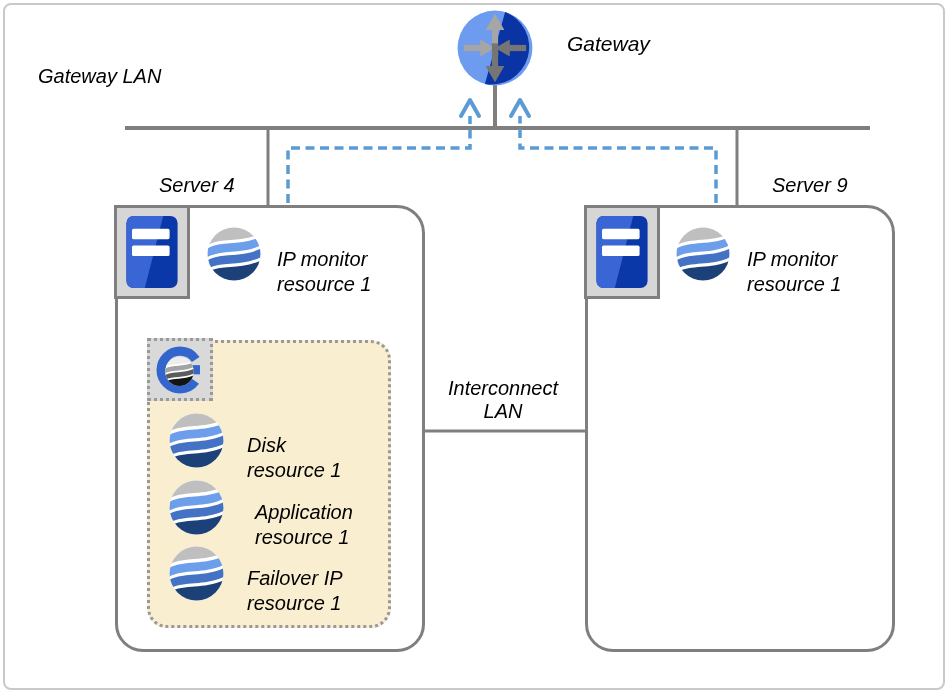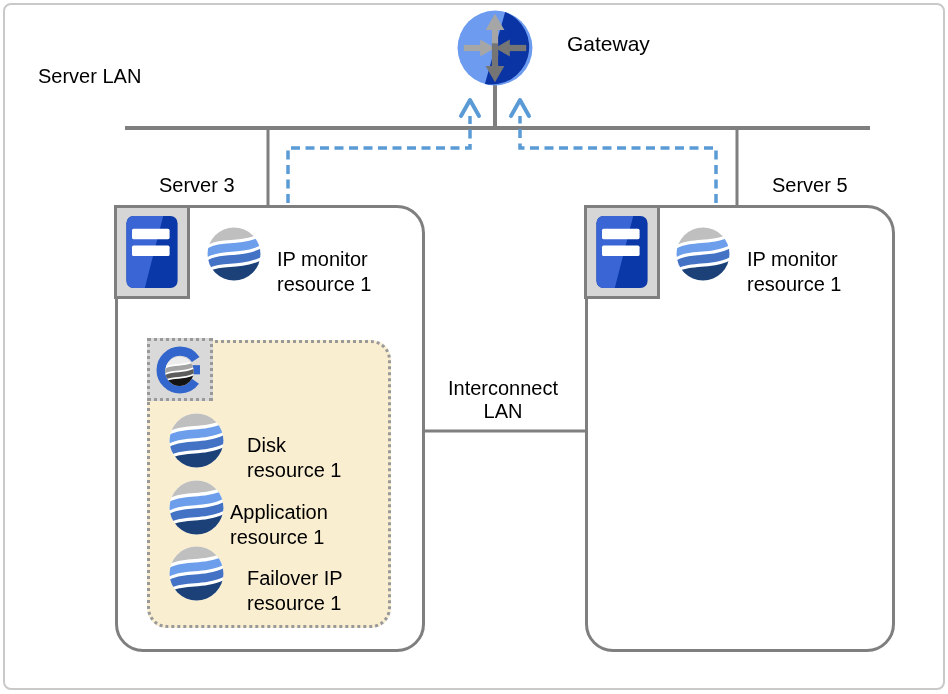--- a/index.html
+++ b/index.html
@@ -29,21 +29,21 @@
     background:#FAEED1;border:3px dotted #999999;border-radius:20px;z-index:3;
   }
   .group-icon{
     position:absolute;left:147px;top:338px;width:60px;height:57px;
     background:#D9D9D9;border:3px dotted #999999;z-index:5;
     display:flex;align-items:center;justify-content:center;
   }
   .icon-abs{position:absolute;z-index:4;}
   .gateway-icon{position:absolute;left:456px;top:9px;width:78px;height:78px;z-index:4;}
   .center-txt{text-align:center;}
-  .t{z-index:6;}
+  .t{z-index:6;font-style:italic;}
 </style>
 </head>
 <body>
 
 <div id="stage">
 
   <svg width="0" height="0" style="position:absolute" aria-hidden="true">
     <defs>
       <clipPath id="clip-circle">
           <circle cx="50" cy="50" r="49"></circle>
@@ -116,29 +116,29 @@
     <line x1="737" y1="130" x2="737" y2="206" stroke="#7F7F7F" stroke-width="3"></line>
 
     <line x1="423" y1="431" x2="588" y2="431" stroke="#7F7F7F" stroke-width="3"></line>
 
     <path d="M288,203 V148 H470 V116" fill="none" stroke="#5B9BD5" stroke-width="3.5" stroke-dasharray="9 5.5"></path>
     <path d="M461,116 L470,100 L479,116" fill="none" stroke="#5B9BD5" stroke-width="4" stroke-linecap="round" stroke-linejoin="round"></path>
     <path d="M716,203 V148 H520 V116" fill="none" stroke="#5B9BD5" stroke-width="3.5" stroke-dasharray="9 5.5"></path>
     <path d="M511,116 L520,100 L529,116" fill="none" stroke="#5B9BD5" stroke-width="4" stroke-linecap="round" stroke-linejoin="round"></path>
   </svg>
 
-  <div class="lbl t" style="left:38px;top:63px;"><span>Server LAN</span><br></div>
+  <div class="lbl t" style="left:38px;top:63px;"><span>Gateway LAN</span><br></div>
 
   <svg class="gateway-icon" viewBox="0 0 100 100">
       <use href="#icon-gateway"></use>
     </svg>
   <div class="lbl t" style="left:567px;top:31px;font-size:21px;">Gateway</div>
 
-  <div class="lbl t" style="left:159px;top:172px;">Server 3</div>
-  <div class="lbl t" style="left:772px;top:172px;">Server 5</div>
+  <div class="lbl t" style="left:159px;top:172px;">Server 4</div>
+  <div class="lbl t" style="left:772px;top:172px;">Server 9</div>
 
   <div class="server-box" style="left:115px;top:205px;"></div>
   <div class="server-icon" style="left:114px;top:205px;">
     <svg width="64" height="82" viewBox="0 0 80 100">
         <use href="#icon-server-tower"></use>
       </svg>
   </div>
   <svg class="icon-abs" style="left:207px;top:227px;" width="54" height="54" viewBox="0 0 100 100">
       <use href="#globe-blue"></use>
     </svg>
@@ -152,21 +152,21 @@
   </div>
 
   <svg class="icon-abs" style="left:169px;top:413px;" width="55" height="55" viewBox="0 0 100 100">
       <use href="#globe-blue"></use>
     </svg>
   <div class="lbl two-line t" style="left:247px;top:417px;"><span>Disk</span><br><span>resource 1</span></div>
 
   <svg class="icon-abs" style="left:169px;top:480px;" width="55" height="55" viewBox="0 0 100 100">
       <use href="#globe-blue"></use>
     </svg>
-  <div class="lbl two-line t" style="left:230px;top:484px;"><span>Application</span><br><span>resource 1</span></div>
+  <div class="lbl two-line t" style="left:255px;top:484px;"><span>Application</span><br><span>resource 1</span></div>
 
   <svg class="icon-abs" style="left:169px;top:546px;" width="55" height="55" viewBox="0 0 100 100">
       <use href="#globe-blue"></use>
     </svg>
   <div class="lbl two-line t" style="left:247px;top:550px;"><span>Failover IP</span><br><span>resource 1</span></div>
 
   <div class="lbl center-txt t" style="left:425px;top:377px;width:156px;line-height:23px;"><span>Interconnect</span><br><span>LAN</span></div>
 
   <div class="server-box" style="left:585px;top:205px;"></div>
   <div class="server-icon" style="left:584px;top:205px;">

